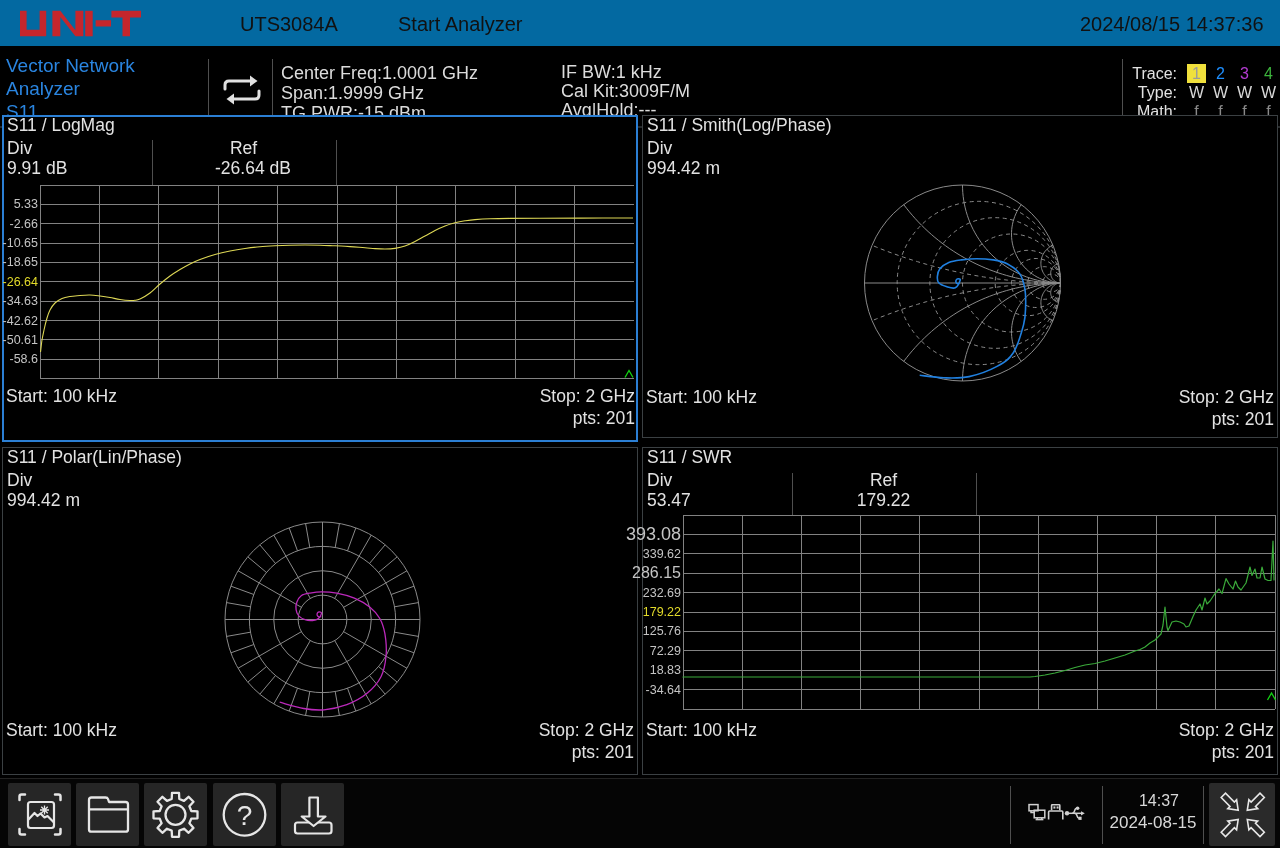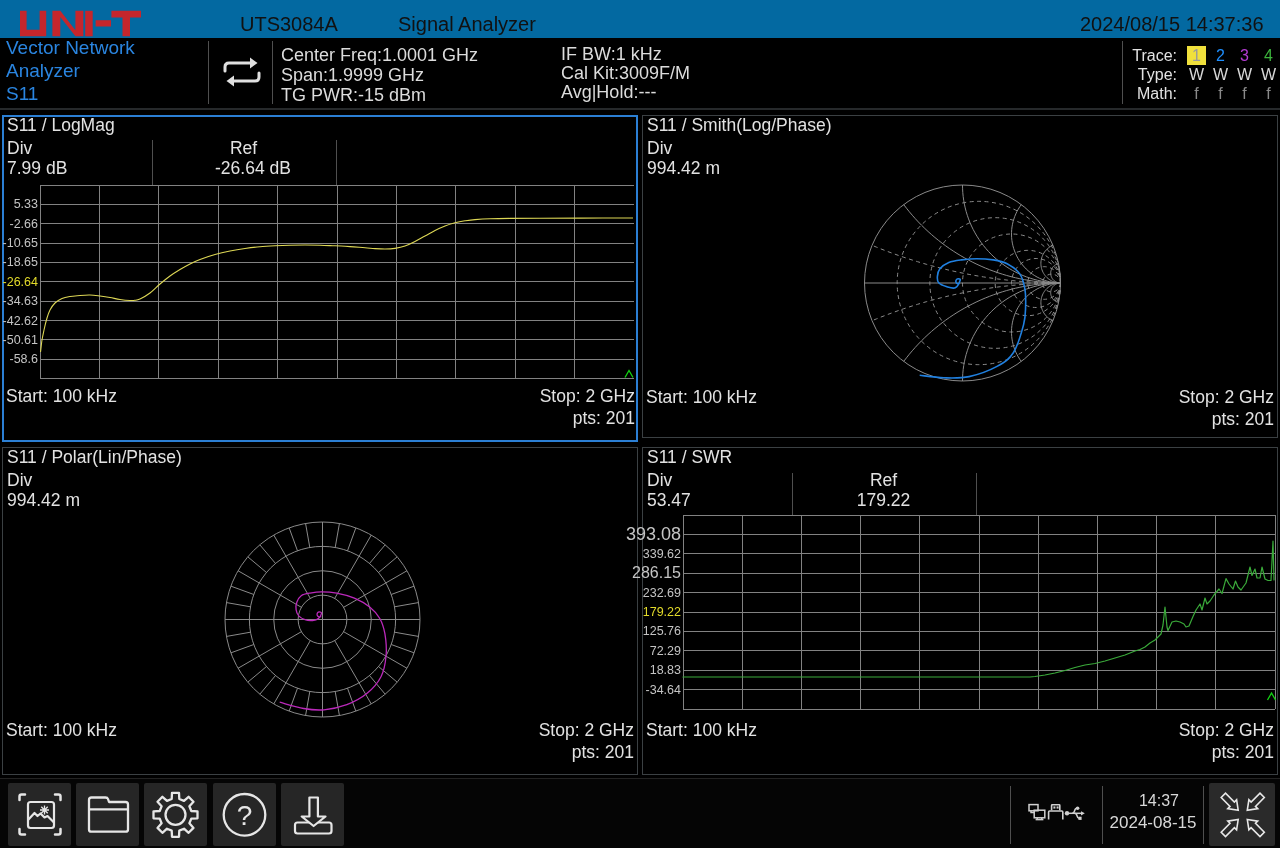--- a/index.html
+++ b/index.html
@@ -13,25 +13,25 @@
 <svg width="150" height="46" viewBox="0 0 150 46" style="position:absolute;left:0;top:0">
 <g fill="#c5262c">
 <path d="M 20 10.8 L 26.6 10.8 L 26.6 29.8 L 39.6 29.8 L 39.6 10.8 L 46.2 10.8 L 46.2 36.3 L 20 36.3 Z"></path>
 <path d="M 52.4 36.3 L 52.4 10.8 L 60.3 10.8 L 75.4 30.2 L 75.4 10.8 L 83.3 10.8 L 83.3 36.3 L 75.4 36.3 L 60.3 16.9 L 60.3 36.3 Z"></path>
 <rect x="85.2" y="10.8" width="7.5" height="25.5"></rect>
 <rect x="95.6" y="20.2" width="15.4" height="6.3"></rect>
 <path d="M 111.4 10.8 L 141 10.8 L 141 17.5 L 130 17.5 L 130 36.3 L 122.5 36.3 L 122.5 17.5 L 111.4 17.5 Z"></path>
 </g>
     </svg>
 <div class="abs" style="left:240px;top:13px;font-size:20px;color:#111">UTS3084A</div>
-<div class="abs" style="left:398px;top:13px;font-size:20px;color:#111">Signal Analyzer</div>
+<div class="abs" style="left:398px;top:13px;font-size:20px;color:#111">Start Analyzer</div>
 <div class="abs" style="left:1080px;top:13px;font-size:20px;color:#111">2024/08/15 14:37:36</div>
 </div>
 
-<div class="abs" style="left:0;top:38px;width:1280px;height:72px;background:#000;border-bottom:2px solid #26292b">
+<div class="abs" style="left:0;top:56px;width:1280px;height:72px;background:#000;border-bottom:2px solid #26292b">
 <div class="t" style="left:6px;top:-2px;color:#2a85e0;font-size:19px;line-height:23px">Vector Network<br>Analyzer<br>S11</div>
 <div style="position:absolute;left:208px;top:3px;width:1px;height:63px;background:#4f4f4f"></div>
 <div style="position:absolute;left:272px;top:3px;width:1px;height:63px;background:#4f4f4f"></div>
 <svg width="46" height="36" viewBox="0 0 46 36" style="position:absolute;left:219px;top:16px">
 <g stroke="#e0e0e0" stroke-width="3" fill="none" stroke-linecap="round">
 <path d="M 6 17 L 6 13 Q 6 9 10 9 L 33 9"></path>
 <path d="M 40 19 L 40 23 Q 40 27 36 27 L 13 27"></path>
 </g>
 <g fill="#e0e0e0">
 <path d="M 31 3.5 L 38.5 9 L 31 14.5 Z"></path>
@@ -53,21 +53,21 @@
 <div class="abs" style="left:1187px;top:46px;width:19px;color:#8a8a8a;font-size:16px;text-align:center;line-height:19px">f</div>
 <div class="abs" style="left:1211px;top:46px;width:19px;color:#8a8a8a;font-size:16px;text-align:center;line-height:19px">f</div>
 <div class="abs" style="left:1235px;top:46px;width:19px;color:#8a8a8a;font-size:16px;text-align:center;line-height:19px">f</div>
 <div class="abs" style="left:1259px;top:46px;width:19px;color:#8a8a8a;font-size:16px;text-align:center;line-height:19px">f</div>
 </div>
 
 <div class="panel" style="left:2px;top:115px;width:636px;height:327px;border:2px solid #2b7fd4">
 <div class="abs" style="left:-2px;top:-2px;width:636px;height:327px">
 <div class="t" style="left:5px;top:1px">S11 / LogMag</div>
 <div class="t" style="left:5px;top:23.5px">Div</div>
-<div class="t" style="left:5px;top:43.5px">7.99 dB</div>
+<div class="t" style="left:5px;top:43.5px">9.91 dB</div>
 <div style="position:absolute;left:149.5px;top:25px;width:1px;height:45px;background:#4f4f4f"></div>
       <div style="position:absolute;left:333.5px;top:25px;width:1px;height:45px;background:#4f4f4f"></div>
 <div class="t" style="left:149.5px;top:23.5px;width:184px;text-align:center">Ref</div>
 <div class="t" style="left:159px;top:43.5px;width:184px;text-align:center">-26.64 dB</div>
 <div style="position:absolute;right:600px;top:81.3px;font-size:12.5px;color:#c4c4c4;text-align:right;line-height:16px">5.33</div>
       <div style="position:absolute;right:600px;top:100.7px;font-size:12.5px;color:#c4c4c4;text-align:right;line-height:16px">-2.66</div>
       <div style="position:absolute;right:600px;top:120.1px;font-size:12.5px;color:#c4c4c4;text-align:right;line-height:16px">-10.65</div>
       <div style="position:absolute;right:600px;top:139.4px;font-size:12.5px;color:#c4c4c4;text-align:right;line-height:16px">-18.65</div>
       <div style="position:absolute;right:600px;top:158.8px;font-size:12.5px;color:#e2da2a;text-align:right;line-height:16px">-26.64</div>
       <div style="position:absolute;right:600px;top:178.1px;font-size:12.5px;color:#c4c4c4;text-align:right;line-height:16px">-34.63</div>

